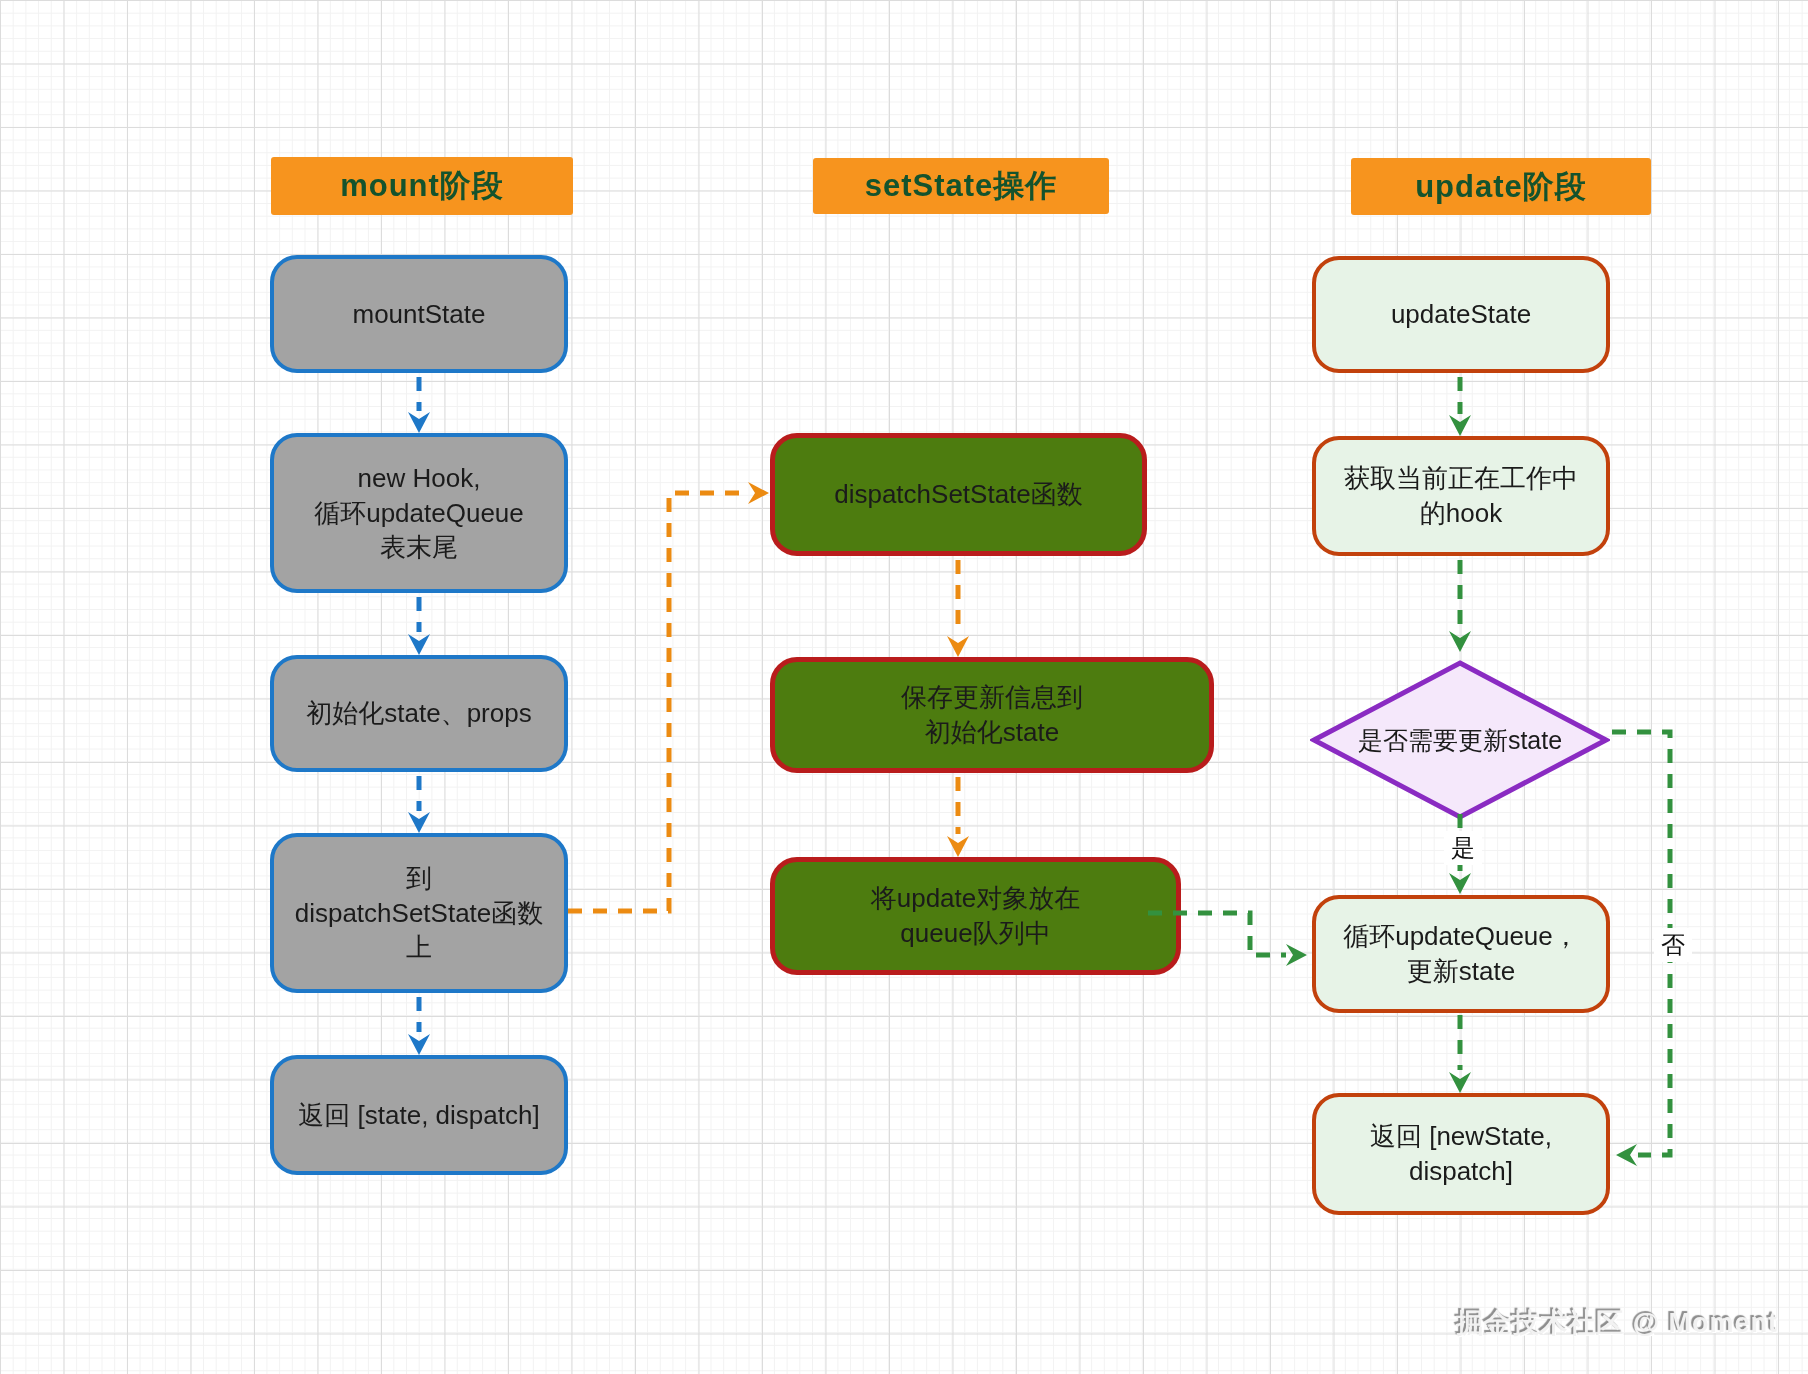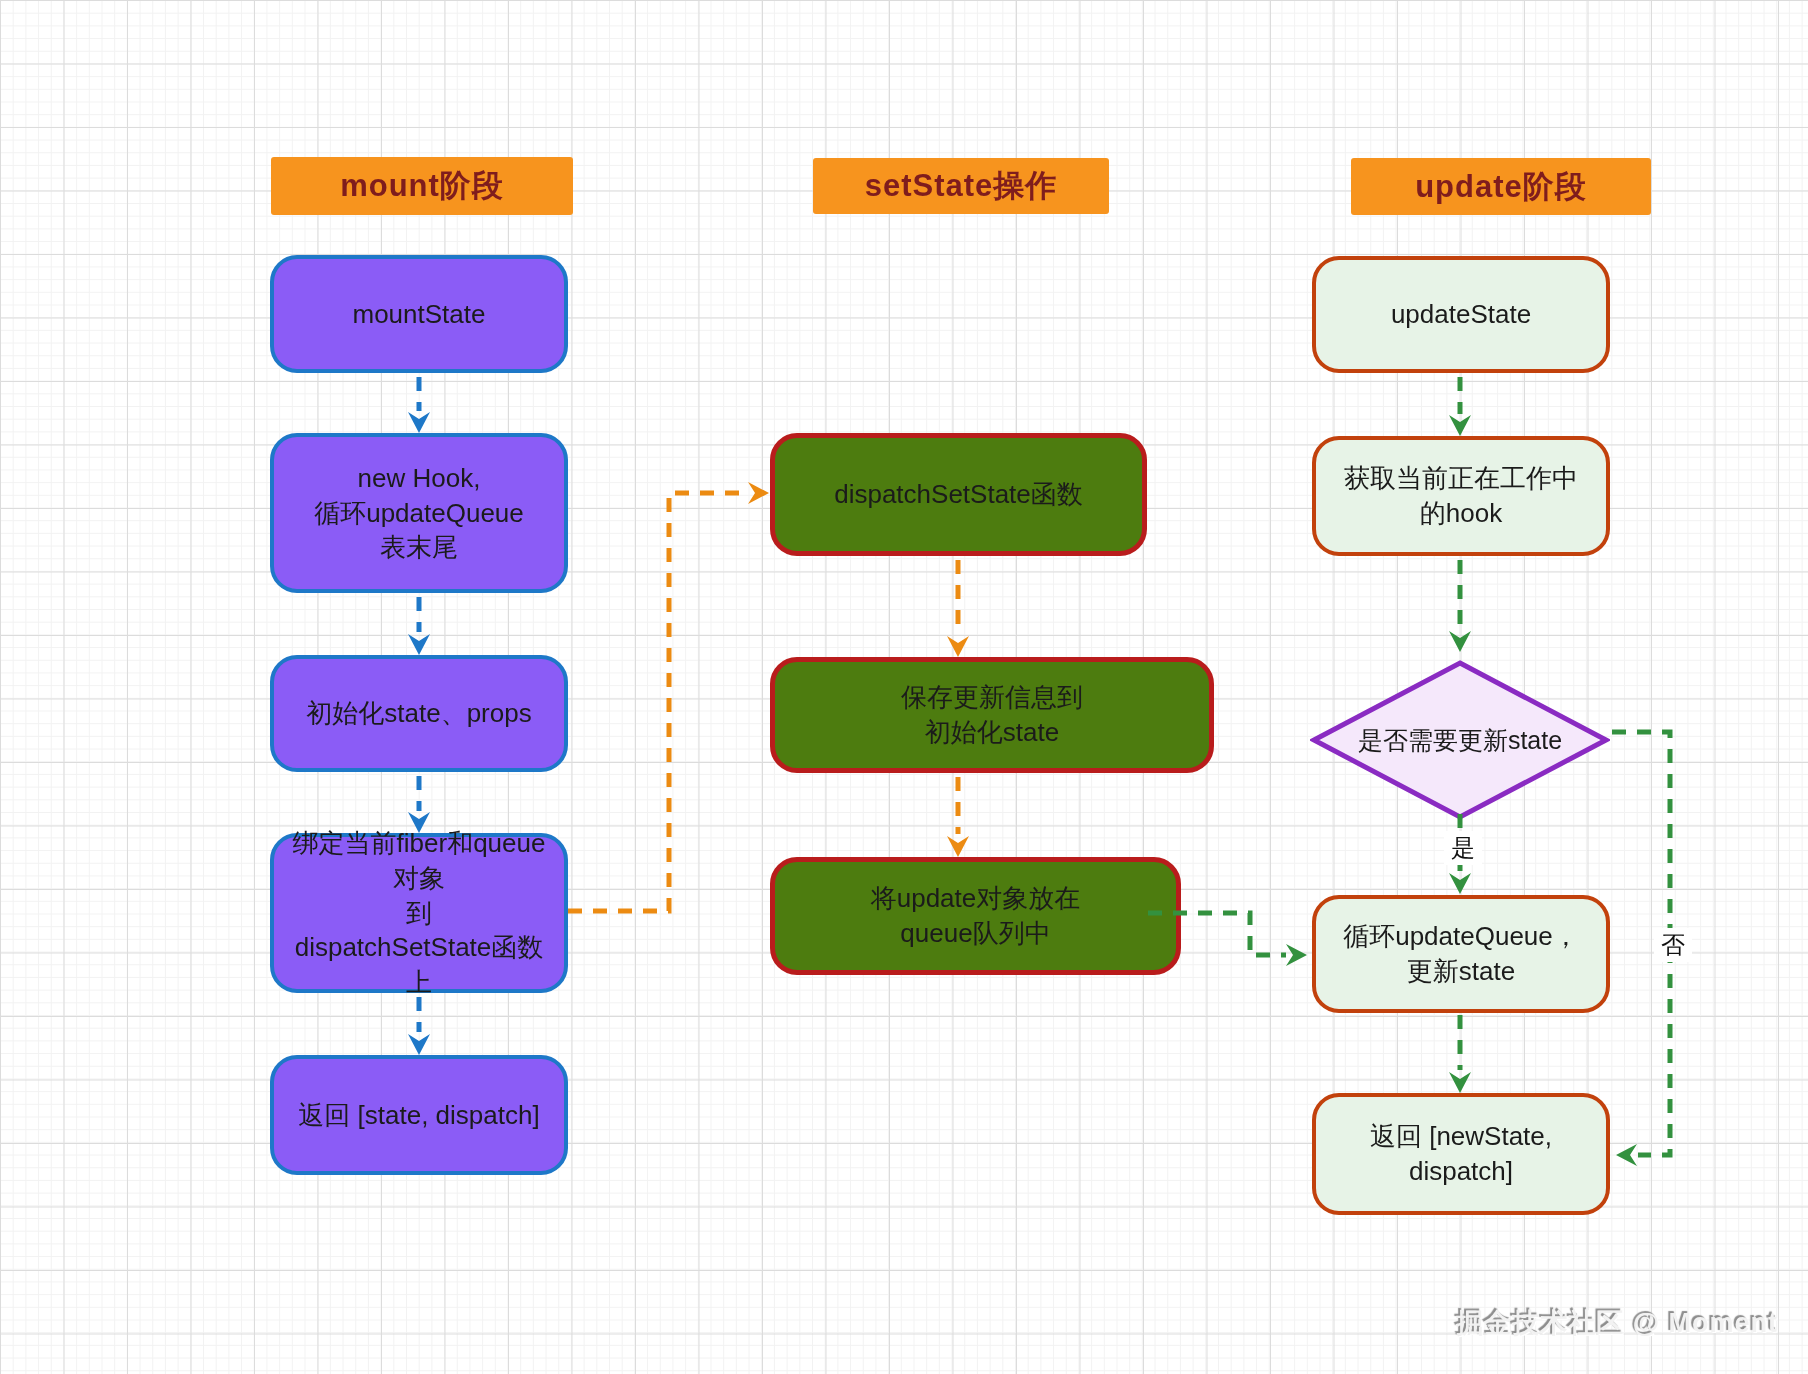--- a/index.html
+++ b/index.html
@@ -8,32 +8,32 @@
     font-family:"Liberation Sans","DejaVu Sans",sans-serif;
     background-color:#ffffff;
     background-image:
       linear-gradient(#dcdcdc 1px, transparent 1px),
       linear-gradient(90deg, #dcdcdc 1px, transparent 1px),
       linear-gradient(#f2f2f2 1px, transparent 1px),
       linear-gradient(90deg, #f2f2f2 1px, transparent 1px);
     background-size:63.5px 63.5px, 63.5px 63.5px, 12.7px 12.7px, 12.7px 12.7px;
   }
   .hdr {
-    position:absolute; background:#F7941E; color:#7f1d1d;
+    position:absolute; background:#F7941E; color:#14532d;
     font-weight:bold; font-size:31px; letter-spacing:1px;
     display:flex; align-items:center; justify-content:center;
     border-radius:3px;
   }
   .node {
     position:absolute; box-sizing:border-box; border-radius:27px;
     display:flex; flex-direction:column; align-items:center; justify-content:center;
     font-size:26px; line-height:1.34; color:#1b1b1b; text-align:center;
     padding:6px 10px;
   }
-  .blue   { background:#8b5cf6; border:4px solid #1E78C8; }
+  .blue   { background:#a3a3a3; border:4px solid #1E78C8; }
   .orangeb{ background:#4d7c0f; border:5px solid #b91c1c; }
   .greenb { background:#E7F3E7; border:4px solid #c2410c; }
   .decision { position:absolute; left:1310px; top:660px; width:300px; height:160px; }
   .decision .dtext {
     position:absolute; inset:0; display:flex; align-items:center; justify-content:center;
     font-size:25px; color:#1b1b1b;
   }
   .branch-label {
     position:absolute; font-size:24px; color:#111111; background:#ffffff;
     padding:1px 3px; text-align:center;
@@ -58,21 +58,20 @@
 </div>
 <div class="node blue" style="left:270px;top:433px;width:298px;height:160px;">
   <div>new Hook,</div>
   <div>循环updateQueue</div>
   <div>表末尾</div>
 </div>
 <div class="node blue" style="left:270px;top:655px;width:298px;height:117px;">
   <div>初始化state、props</div>
 </div>
 <div class="node blue" style="left:270px;top:833px;width:298px;height:160px;">
-  <div>绑定当前fiber和queue对象</div>
   <div>到</div>
   <div>dispatchSetState函数上</div>
 </div>
 <div class="node blue" style="left:270px;top:1055px;width:298px;height:120px;">
   <div>返回 [state, dispatch]</div>
 </div>
 
 <div class="node orangeb" style="left:770px;top:433px;width:377px;height:123px;">
   <div>dispatchSetState函数</div>
 </div>

